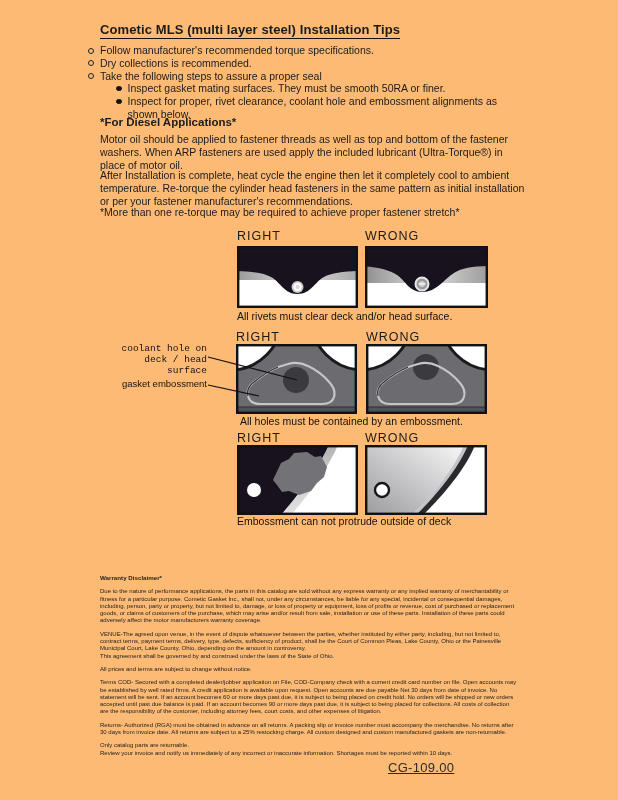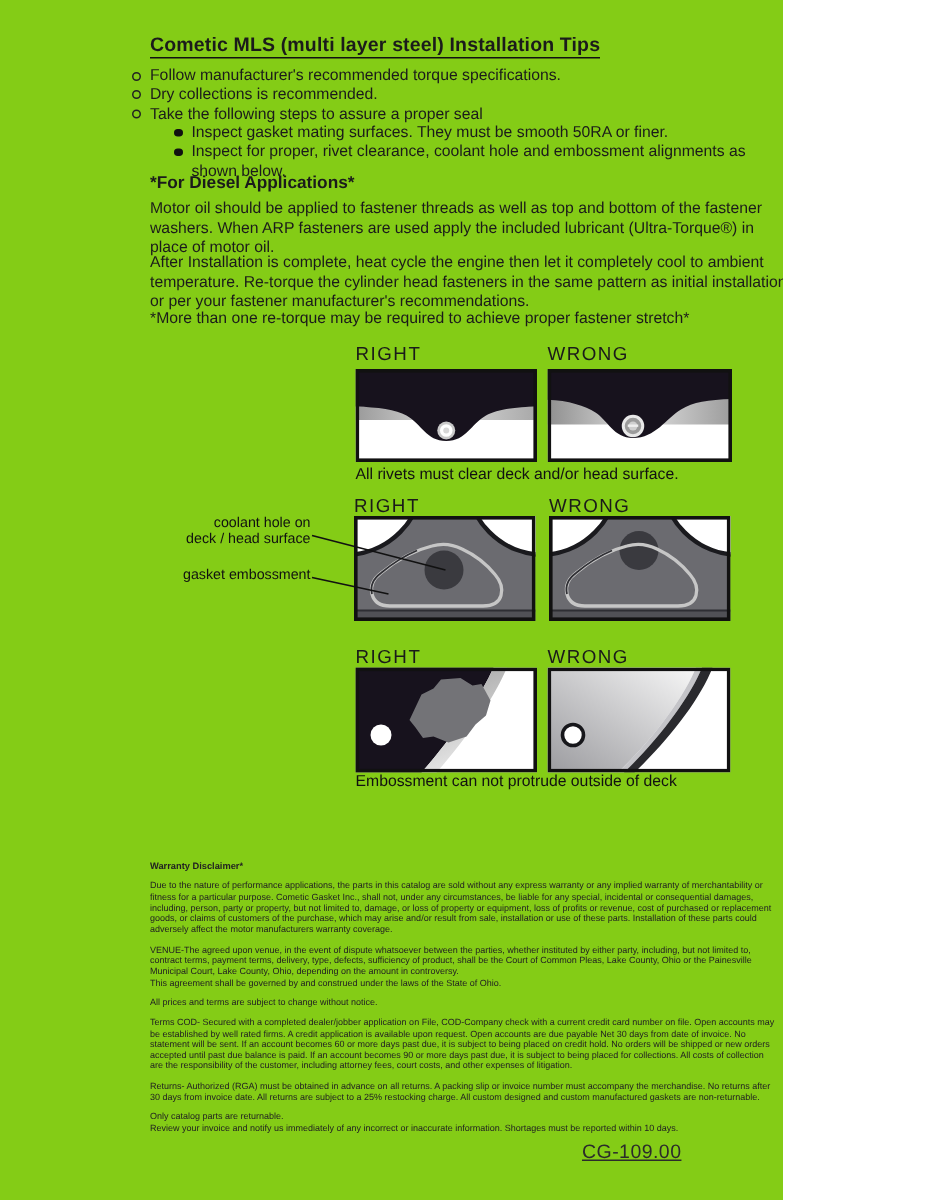--- a/index.html
+++ b/index.html
@@ -1,17 +1,17 @@
 <!DOCTYPE html>
 <html><head>
 <meta charset="utf-8">
 <style>
   html,body{margin:0;padding:0;background:#ffffff;}
   .page{
-    position:relative;width:522px;height:800px;background:#84cc16;
+    position:relative;width:618px;height:800px;background:#fdba74;
     font-family:"Liberation Sans", sans-serif;color:#1b1b1b;overflow:hidden;
   }
   .abs{position:absolute;}
   
   .title{
     left:100px;top:22px;font-size:13px;font-weight:bold;
     border-bottom:1.6px solid #111;padding-bottom:1px;letter-spacing:.1px;
   }
   
   .bullets{left:88px;top:44px;width:440px;font-size:10.5px;}
@@ -116,21 +116,21 @@
       </g>
       <rect x="1.2" y="1.2" width="120.6" height="59.6" fill="none" stroke="#111" stroke-width="2.4"></rect>
     </svg>
   </div>
 
   <div class="abs caption" style="left:237px;top:311px;">All rivets must clear deck and/or head surface.</div>
 
   <div class="abs dlabel" style="left:236px;top:330px;width:121px;">RIGHT</div>
   <div class="abs dlabel" style="left:366px;top:330px;width:121px;">WRONG</div>
 
-  <div class="abs small-label" style="left:109px;top:344px;width:98px;">
+  <div class="abs small-label" style="left:109px;top:344px;width:98px;font-family:Liberation Mono, monospace;">
     <span style="display:block;">coolant hole on</span>
     <span style="display:block;">deck / head surface</span>
   </div>
   <div class="abs small-label" style="left:109px;top:379px;width:98px;">gasket embossment</div>
 
   <svg class="abs connector" style="left:205px;top:348px;z-index:5;" width="100" height="55" viewBox="0 0 100 55">
     <line x1="3" y1="9" x2="92" y2="32" stroke="#111" stroke-width="1.1"></line>
     <line x1="3" y1="37" x2="54" y2="48" stroke="#111" stroke-width="1.1"></line>
   </svg>
 
@@ -155,20 +155,21 @@
       <circle cx="127" cy="-26" r="52" fill="#ffffff" stroke="#1a1a1e" stroke-width="3"></circle>
       <circle cx="60" cy="23" r="13" fill="#3a3a3f"></circle>
       <path d="M12,52 Q10,44 18,38 Q35,24 52,20 Q62,17 72,22 Q85,28 94,39 Q100,46 98,53 Q96,60 86,60 L24,60 Q14,60 12,52 Z" fill="none" stroke="#c6c6c6" stroke-width="2.2"></path>
       <path d="M12,52 Q10,44 18,38 Q30,28 42,23" fill="none" stroke="#303035" stroke-width="1.2"></path>
       <rect x="0" y="63" width="121" height="7" fill="#515156"></rect>
       <line x1="0" y1="63" x2="121" y2="63" stroke="#2e2e33" stroke-width="1.2"></line>
       <rect x="1.2" y="1.2" width="118.6" height="67.6" fill="none" stroke="#111" stroke-width="2.4"></rect>
     </svg>
   </div>
 
+  <div class="abs caption" style="left:240px;top:416px;">All holes must be contained by an embossment.</div>
 
   <div class="abs dlabel" style="left:237px;top:431px;width:121px;">RIGHT</div>
   <div class="abs dlabel" style="left:365px;top:431px;width:122px;">WRONG</div>
 
   <div class="abs panel" style="left:237px;top:445px;">
     <svg width="121" height="70" viewBox="0 0 121 70">
       <defs>
         <linearGradient id="strip3" x1="0" y1="0" x2="0.35" y2="1">
           <stop offset="0" stop-color="#9e9e9e"></stop>
             <stop offset="1" stop-color="#e8e8e8"></stop>

